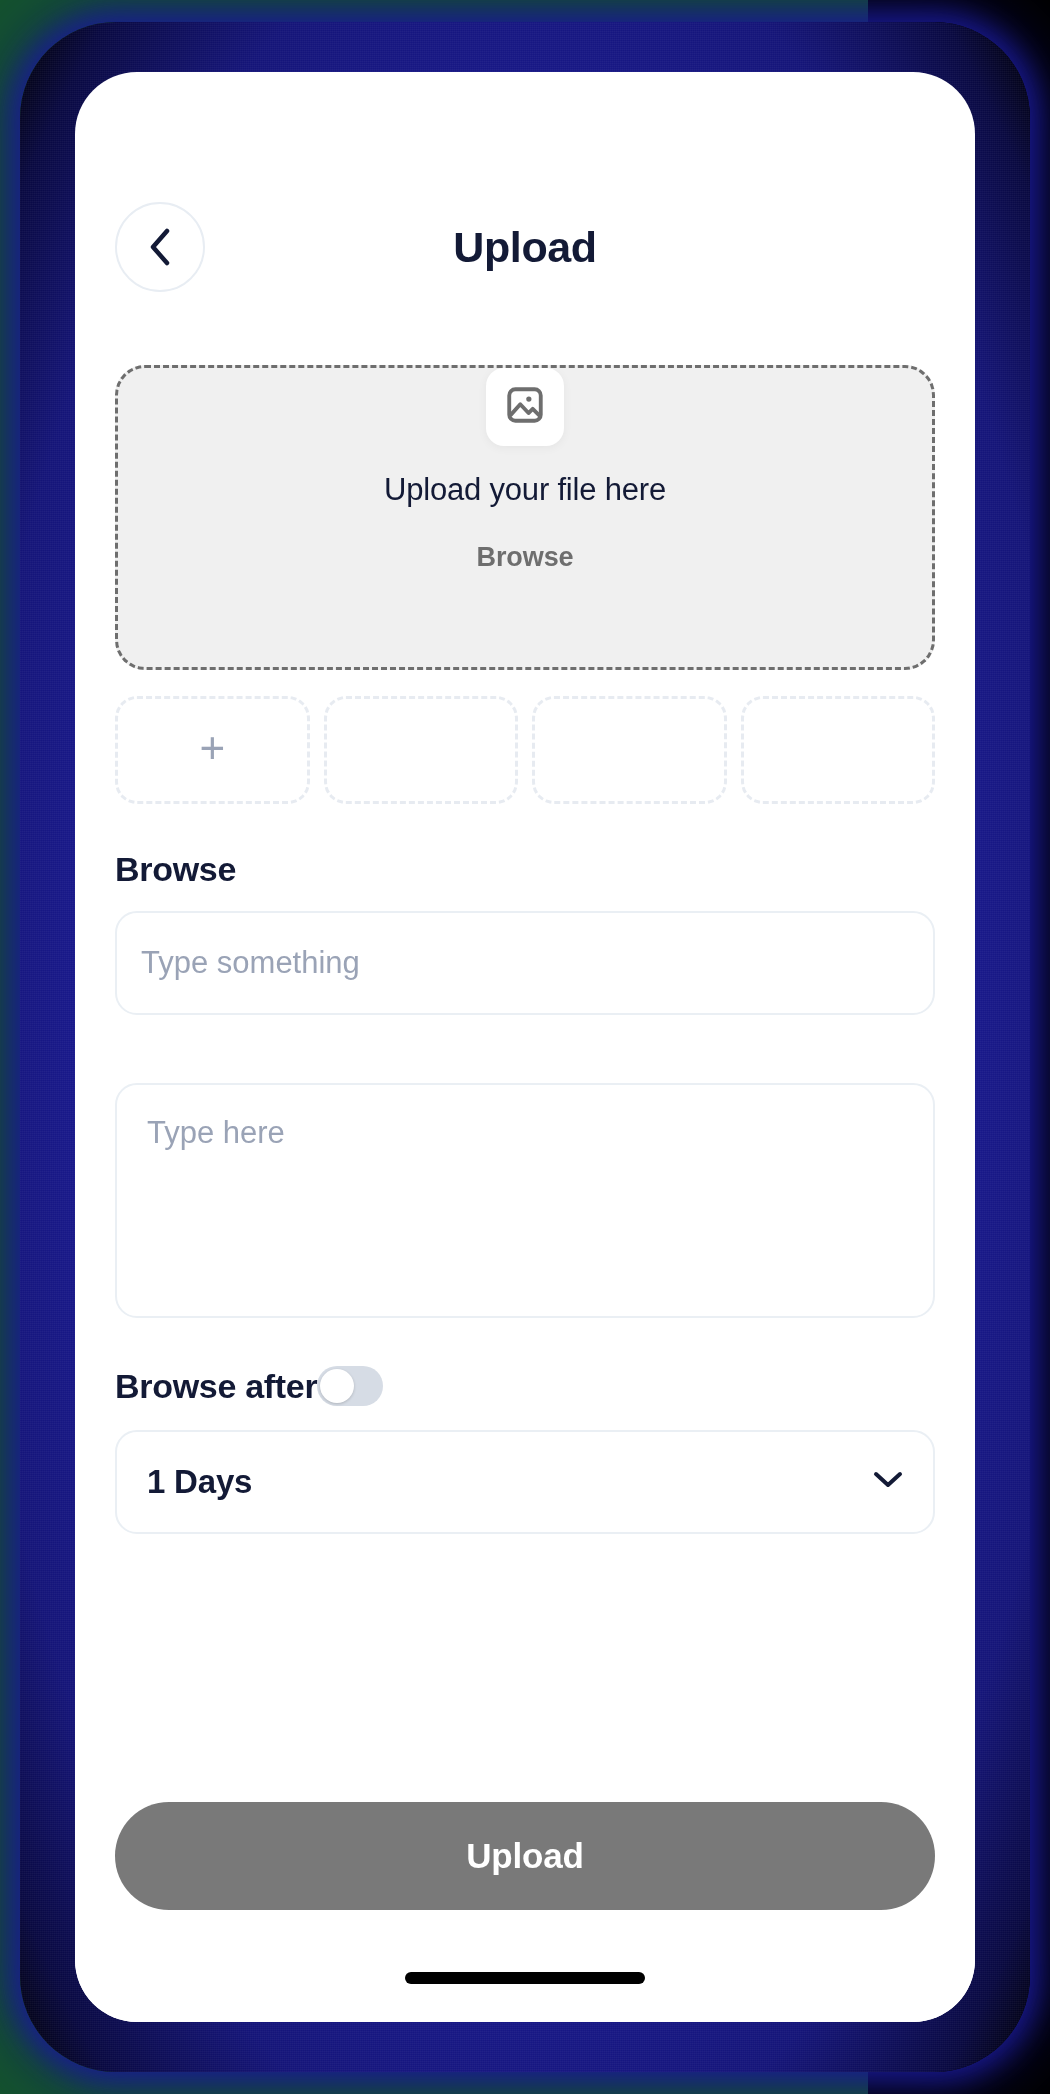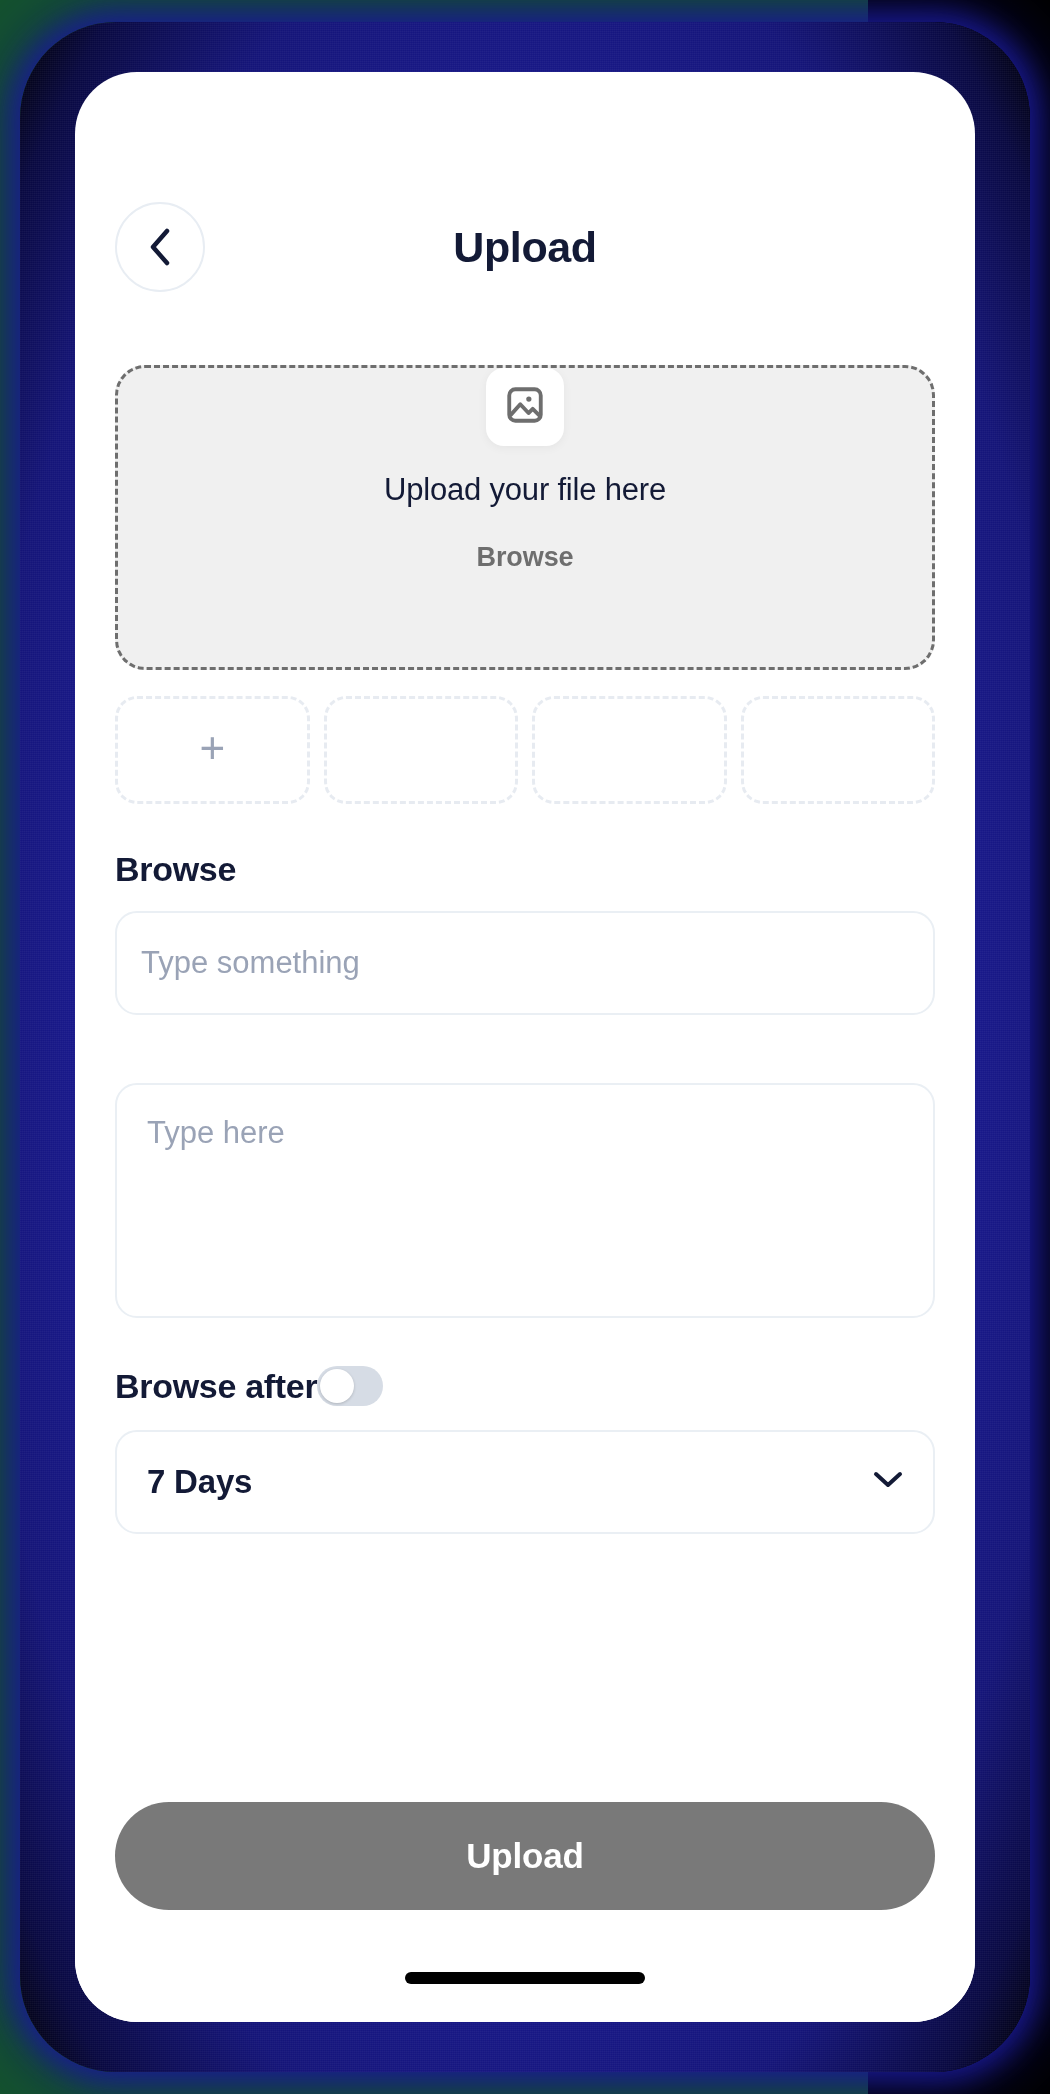--- a/index.html
+++ b/index.html
@@ -356,21 +356,21 @@
       </div>
 
       <div class="expired-row">
         <span class="expired-label">Browse after</span>
         <div class="toggle">
           <div class="knob"></div>
         </div>
       </div>
 
       <div class="select-box">
-        <span class="select-value">7 Days</span>
+        <span class="select-value">1 Days</span>
         <span>
           <svg width="30" height="18" viewBox="0 0 30 18" fill="none">
             <path d="M3 3 L15 14 L27 3" stroke="#131a36" stroke-width="4" stroke-linecap="round" stroke-linejoin="round"></path>
           </svg>
         </span>
       </div>
 
     </div>
 
     <div class="footer-fade"></div>

